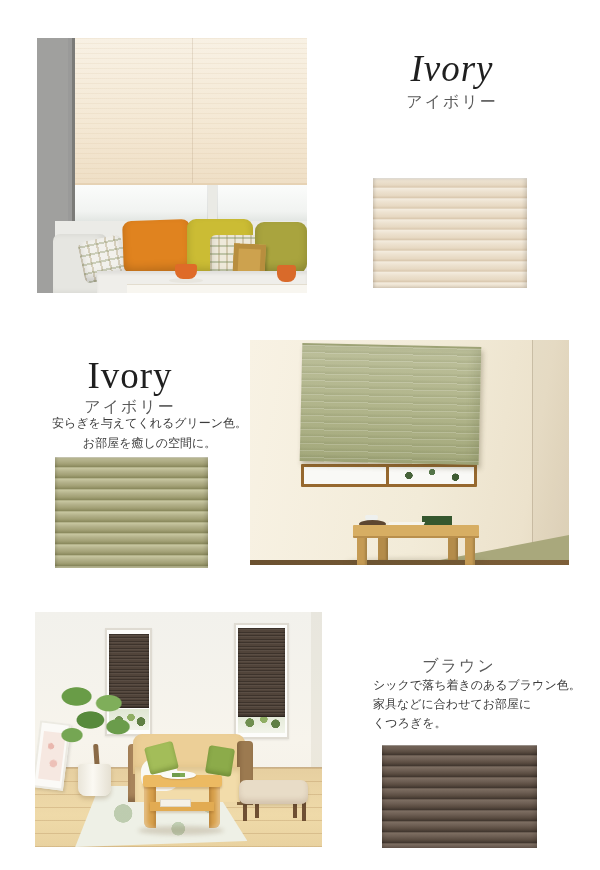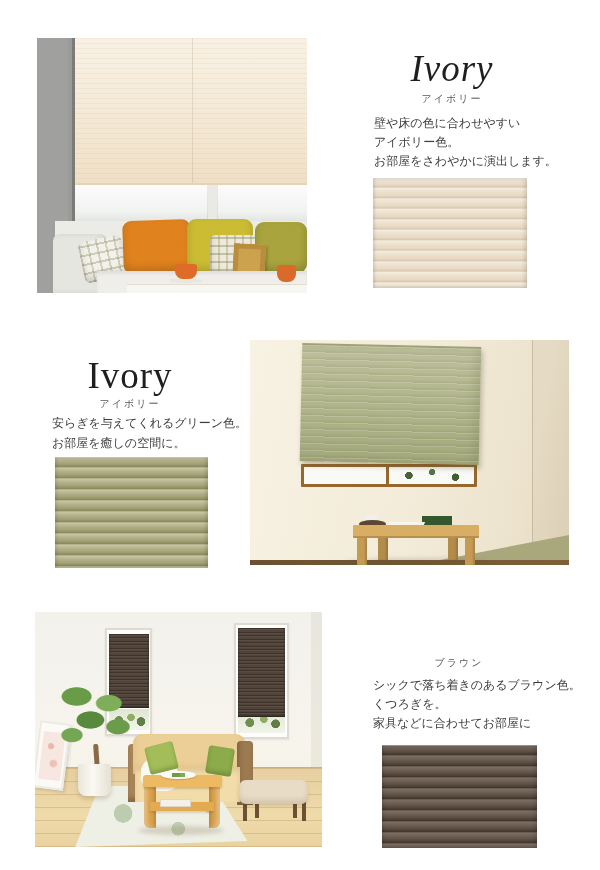--- a/index.html
+++ b/index.html
@@ -1,24 +1,24 @@
 <!DOCTYPE html>
 <html><head>
 <meta charset="utf-8">
 <style>
   html,body{margin:0;padding:0;background:#ffffff;}
   #canvas{position:relative;width:600px;height:870px;background:#ffffff;overflow:hidden;
           font-family:"Liberation Serif","DejaVu Serif",serif;}
   .abs{position:absolute;}
   
   .color-title{font-size:37px;line-height:1;color:#1f1f1f;text-align:center;font-weight:400;letter-spacing:1px;}
-  .color-subtitle{font-size:10px;line-height:1;color:#5a5a5a;text-align:center;letter-spacing:2px;}
+  .color-subtitle{font-size:16px;line-height:1;color:#5a5a5a;text-align:center;letter-spacing:2px;}
   .color-desc{font-size:12px;line-height:19px;color:#3c3c3c;letter-spacing:0;}
   .color-desc div{white-space:nowrap;}
-  .desc-lh20 div{line-height:20px;}
+  .desc-lh20 div{line-height:20px;text-align:center;}
   
   .swatch{box-shadow:inset 2px 0 3px rgba(0,0,0,.10), inset -2px 0 4px rgba(0,0,0,.14), inset 0 1px 0 rgba(255,255,255,.35);}
   .swatch-ivory{background:repeating-linear-gradient(to bottom,#f3ebdd 0px,#ede2d0 3px,#e7d9c3 7px,#dbcab1 9px,#f3ebdd 10.5px);}
   .swatch-green{background:repeating-linear-gradient(to bottom,#c8c7a1 0px,#b3b18a 3.5px,#a2a075 7px,#8c8b5f 9.5px,#c8c7a1 11px);}
   .swatch-brown{background:repeating-linear-gradient(to bottom,#7d6e62 0px,#6d5e53 3.5px,#594b40 7px,#433830 9.5px,#7d6e62 11px);}
   
   .photo{overflow:hidden;}
   
   .iv-blind{left:31px;top:0;right:0;height:145px;
     background:linear-gradient(180deg,#f8f1e4 0%,#f4e8d4 60%,#efdfc6 100%);
@@ -196,25 +196,20 @@
     <div class="abs iv-frame"></div>
     <div class="abs iv-seat"></div>
     <div class="abs iv-tabletop"></div>
     <div class="abs iv-saucer1"></div>
     <div class="abs iv-cup1"></div>
     <div class="abs iv-cup2"></div>
   </div>
 
   <div class="abs color-title" style="left:366px;top:50px;width:172px;font-style:italic;">Ivory</div>
   <div class="abs color-subtitle" style="left:366px;top:94px;width:172px;">アイボリー</div>
-  <div class="abs color-desc" style="left:374px;top:114px;">
-    <div>壁や床の色に合わせやすい</div>
-    <div>アイボリー色。</div>
-    <div>お部屋をさわやかに演出します。</div>
-  </div>
   <div class="abs swatch swatch-ivory" style="left:373px;top:178px;width:154px;height:110px;"></div>
 
   <div class="abs color-title" style="left:44px;top:357px;width:172px;">Ivory</div>
   <div class="abs color-subtitle" style="left:44px;top:399px;width:172px;">アイボリー</div>
   <div class="abs color-desc desc-lh20" style="left:52px;top:413px;">
     <div>安らぎを与えてくれるグリーン色。</div>
     <div>お部屋を癒しの空間に。</div>
   </div>
   <div class="abs swatch swatch-green" style="left:55px;top:457px;width:153px;height:111px;"></div>
 
@@ -275,18 +270,18 @@
     <div class="abs br-table-sideR"></div>
     <div class="abs br-table-shelf"></div>
     <div class="abs br-mag"></div>
     <div class="abs br-table-top"></div>
     <div class="abs br-tray"></div>
   </div>
 
   <div class="abs color-subtitle" style="left:373px;top:658px;width:172px;">ブラウン</div>
   <div class="abs color-desc" style="left:373px;top:676px;">
     <div>シックで落ち着きのあるブラウン色。</div>
+    <div>家具などに合わせてお部屋に</div>
     <div>くつろぎを。</div>
-    <div>家具などに合わせてお部屋に</div>
   </div>
   <div class="abs swatch swatch-brown" style="left:382px;top:745px;width:155px;height:103px;"></div>
 
 </div>
 
 </body></html>

